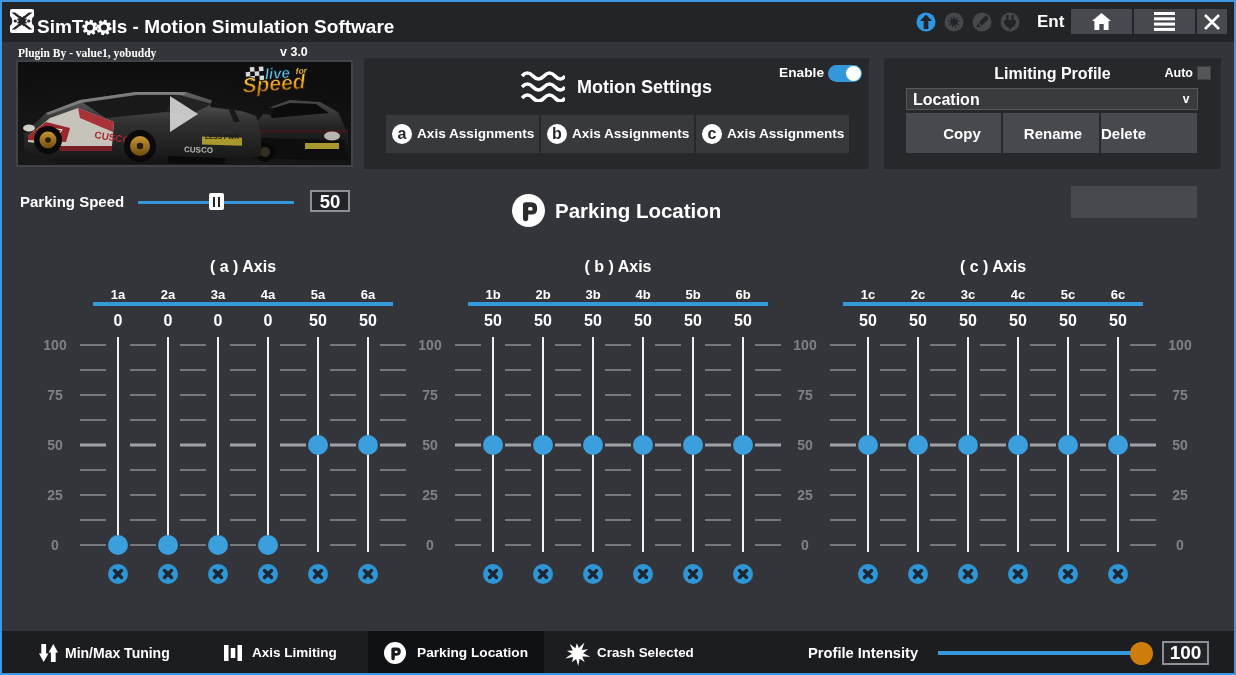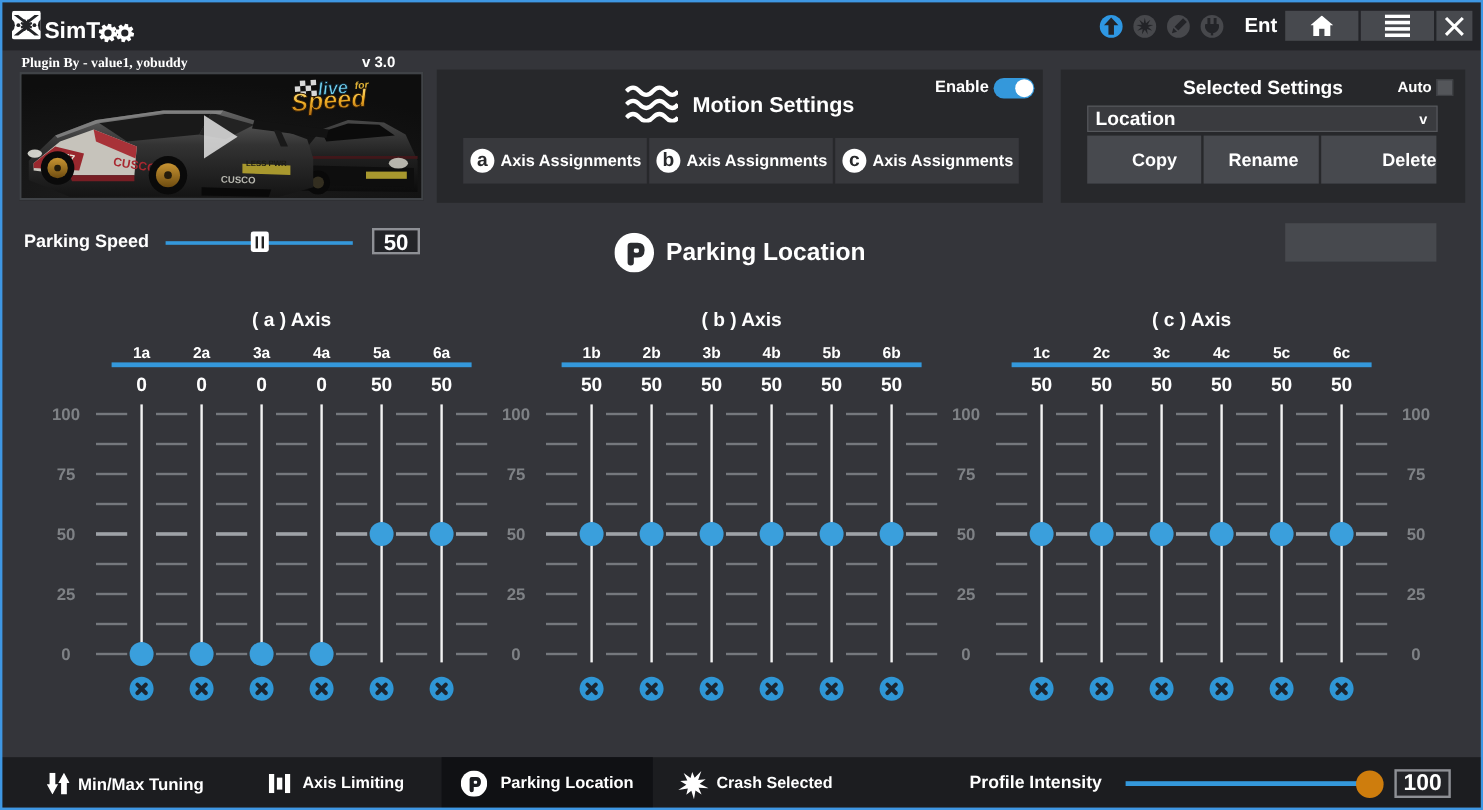--- a/index.html
+++ b/index.html
@@ -22,20 +22,21 @@
     <div class="abs b" style="left:37px;top:0;height:54px;font-size:19px;display:flex;align-items:center;">
 <span>SimT</span>
       <svg width="16" height="17" viewBox="0 0 16 17" style="margin:0 -1px;">
         <path d="M15.80 8.71 L15.26 11.34 L12.92 11.37 L12.51 11.98 L13.36 14.16 L11.13 15.65 L9.45 14.01 L8.73 14.15 L7.79 16.30 L5.16 15.76 L5.13 13.42 L4.52 13.01 L2.34 13.86 L0.85 11.63 L2.49 9.95 L2.35 9.23 L0.20 8.29 L0.74 5.66 L3.08 5.63 L3.49 5.02 L2.64 2.84 L4.87 1.35 L6.55 2.99 L7.27 2.85 L8.21 0.70 L10.84 1.24 L10.87 3.58 L11.48 3.99 L13.66 3.14 L15.15 5.37 L13.51 7.05 L13.65 7.77 Z" fill="#FFFFFF"></path>
         <circle cx="8" cy="8.5" r="3.0" fill="#232428"></circle>
       </svg>
       <svg width="16" height="17" viewBox="0 0 16 17" style="margin:0 -1px;">
         <path d="M15.80 8.71 L15.26 11.34 L12.92 11.37 L12.51 11.98 L13.36 14.16 L11.13 15.65 L9.45 14.01 L8.73 14.15 L7.79 16.30 L5.16 15.76 L5.13 13.42 L4.52 13.01 L2.34 13.86 L0.85 11.63 L2.49 9.95 L2.35 9.23 L0.20 8.29 L0.74 5.66 L3.08 5.63 L3.49 5.02 L2.64 2.84 L4.87 1.35 L6.55 2.99 L7.27 2.85 L8.21 0.70 L10.84 1.24 L10.87 3.58 L11.48 3.99 L13.66 3.14 L15.15 5.37 L13.51 7.05 L13.65 7.77 Z" fill="#FFFFFF"></path>
         <circle cx="8" cy="8.5" r="3.0" fill="#232428"></circle>
       </svg>
+      <span>ls&nbsp;-&nbsp;Motion&nbsp;Simulation&nbsp;Software</span>
     </div>
 <svg class="abs" style="left:912px;top:8px;" width="112" height="28" viewBox="0 0 112 28">
 <circle cx="14" cy="14" r="9.5" fill="#2E97E3"></circle>
 <path d="M14 6.5 L20 13 L16.3 13 L16.3 21 L11.7 21 L11.7 13 L8 13 Z" fill="#232428"></path>
 <circle cx="42" cy="14" r="9.5" fill="#47484C"></circle>
 <path d="M42.00 6.80 L42.96 11.37 L46.63 8.48 L44.42 12.60 L49.09 12.75 L44.76 14.49 L48.24 17.60 L43.80 16.14 L44.46 20.77 L42.00 16.80 L39.54 20.77 L40.20 16.14 L35.76 17.60 L39.24 14.49 L34.91 12.75 L39.58 12.60 L37.37 8.48 L41.04 11.37 Z" fill="#232428"></path>
 <circle cx="70" cy="14" r="9.5" fill="#47484C"></circle>
 <g transform="rotate(45 70 14)">
         <rect x="68" y="6.5" width="4.4" height="10" fill="#232428"></rect>
         <path d="M68 18 L72.4 18 L70.2 21.8 Z" fill="#232428"></path>
@@ -61,21 +62,21 @@
         <rect y="5.3" width="21" height="3"></rect>
         <rect y="10.6" width="21" height="3"></rect>
         <rect y="15.9" width="21" height="3"></rect>
       </g>
     </svg>
     <div class="abs" style="left:1197px;top:9px;width:30px;height:25px;background:#47494E;"></div>
 <svg class="abs" style="left:1204px;top:13.5px;" width="16" height="16" viewBox="0 0 16 16">
 <path d="M1 1 L15 15 M15 1 L1 15" stroke="#FFFFFF" stroke-width="2.6"></path>
     </svg>
     <div class="abs b" style="left:18px;top:47px;height:12px;line-height:12px;font-size:11.5px;text-align:left;white-space:nowrap;font-family:Liberation Serif, serif;">Plugin By - value1, yobuddy</div>
-<div class="abs b" style="left:280px;top:46px;width:71px;height:13px;line-height:13px;font-size:12.5px;text-align:center;white-space:nowrap;">v 3.0</div>
+<div class="abs b" style="left:280px;top:46px;width:71px;height:13px;line-height:13px;font-size:12.5px;text-align:left;white-space:nowrap;">v 3.0</div>
 <svg class="abs" style="left:16px;top:60px;border:2px solid #404347;background:#131313;" width="337" height="107" viewBox="0 0 333 103">
 <defs>
 <linearGradient id="body1" x1="0" y1="0" x2="0" y2="1">
  <stop offset="0" stop-color="#646464"></stop>
           <stop offset="0.4" stop-color="#333333"></stop>
           <stop offset="1" stop-color="#141414"></stop>
 </linearGradient>
 <linearGradient id="body2" x1="0" y1="0" x2="0" y2="1">
  <stop offset="0" stop-color="#484848"></stop>
           <stop offset="0.5" stop-color="#202020"></stop>
@@ -173,32 +174,32 @@
 <div class="abs" style="left:386px;top:115px;width:153px;height:38px;background:#38393D;"></div>
 <div class="abs" style="left:392px;top:124px;width:20px;height:20px;background:#fff;border-radius:50%;text-align:center;line-height:20px;font-weight:bold;font-size:16px;color:#27282B;">a</div>
 <div class="abs b" style="left:417px;top:127px;height:14px;line-height:14px;font-size:13.6px;text-align:left;white-space:nowrap;">Axis Assignments</div>
 <div class="abs" style="left:541px;top:115px;width:153px;height:38px;background:#38393D;"></div>
 <div class="abs" style="left:547px;top:124px;width:20px;height:20px;background:#fff;border-radius:50%;text-align:center;line-height:20px;font-weight:bold;font-size:16px;color:#27282B;">b</div>
 <div class="abs b" style="left:572px;top:127px;height:14px;line-height:14px;font-size:13.6px;text-align:left;white-space:nowrap;">Axis Assignments</div>
 <div class="abs" style="left:696px;top:115px;width:153px;height:38px;background:#38393D;"></div>
 <div class="abs" style="left:702px;top:124px;width:20px;height:20px;background:#fff;border-radius:50%;text-align:center;line-height:20px;font-weight:bold;font-size:16px;color:#27282B;">c</div>
 <div class="abs b" style="left:727px;top:127px;height:14px;line-height:14px;font-size:13.6px;text-align:left;white-space:nowrap;">Axis Assignments</div>
 <div class="abs" style="left:884px;top:58px;width:337px;height:111px;background:#27282B;"></div>
-<div class="abs b" style="left:884px;top:66px;width:337px;height:16px;line-height:16px;font-size:16px;text-align:center;white-space:nowrap;">Selected Settings</div>
+<div class="abs b" style="left:884px;top:66px;width:337px;height:16px;line-height:16px;font-size:16px;text-align:center;white-space:nowrap;">Limiting Profile</div>
 <div class="abs b" style="left:1110px;top:67px;width:83px;height:13px;line-height:13px;font-size:12.5px;text-align:right;white-space:nowrap;">Auto</div>
 <div class="abs" style="left:1197px;top:66px;width:14px;height:14px;background:#54565A;border:1px solid #3E4044;"></div>
 <div class="abs" style="left:906px;top:88px;width:292px;height:22px;background:#3A3B3F;border:1px solid #56585C;"></div>
 <div class="abs b" style="left:913px;top:92px;height:15px;line-height:15px;font-size:16px;text-align:left;white-space:nowrap;">Location</div>
 <div class="abs b" style="left:1174px;top:93px;width:24px;height:12px;line-height:12px;font-size:12px;text-align:center;white-space:nowrap;">v</div>
 <div class="abs" style="left:906px;top:113px;width:95px;height:40px;background:#47494E;"></div>
 <div class="abs b" style="left:906px;top:126px;width:112px;height:15px;line-height:15px;font-size:15px;text-align:center;white-space:nowrap;">Copy</div>
 <div class="abs" style="left:1003px;top:113px;width:96px;height:40px;background:#47494E;"></div>
 <div class="abs b" style="left:1003px;top:126px;width:100px;height:15px;line-height:15px;font-size:15px;text-align:center;white-space:nowrap;">Rename</div>
 <div class="abs" style="left:1101px;top:113px;width:96px;height:40px;background:#47494E;"></div>
-<div class="abs b" style="left:1101px;top:126px;width:96px;height:15px;line-height:15px;font-size:15px;text-align:right;white-space:nowrap;">Delete</div>
+<div class="abs b" style="left:1101px;top:126px;width:96px;height:15px;line-height:15px;font-size:15px;text-align:left;white-space:nowrap;">Delete</div>
 <div class="abs b" style="left:20px;top:194px;height:15px;line-height:15px;font-size:15px;text-align:left;white-space:nowrap;">Parking Speed</div>
 <div class="abs" style="left:138px;top:201px;width:156px;height:3px;background:#3498DB;"></div>
 <div class="abs" style="left:209px;top:193px;width:15px;height:17px;background:#fff;border-radius:2px;"></div>
 <div class="abs" style="left:213px;top:197px;width:2.4px;height:10px;background:#222;"></div>
 <div class="abs" style="left:218px;top:197px;width:2.4px;height:10px;background:#222;"></div>
 <div class="abs" style="left:310px;top:190px;width:40px;height:22px;background:#232428;border:2px solid #8E9095;"></div>
 <div class="abs b" style="left:310px;top:192px;width:40px;height:19px;line-height:19px;font-size:18.5px;text-align:center;white-space:nowrap;">50</div>
 <svg class="abs" style="left:512px;top:194px;" width="33" height="33" viewBox="0 0 33 33">
 <circle cx="16.5" cy="16.5" r="16.5" fill="#fff"></circle>
 <path fill="#2B2C30" d="M11 24.8 L11 11 Q11 8.3 13.7 8.3 L19.3 8.3 Q25.2 8.3 25.2 14.4 Q25.2 20.6 19.3 20.6 L16.2 20.6 L16.2 24.8 Q16.2 27.2 13.6 27.2 Q11 27.2 11 24.8 Z"></path>

